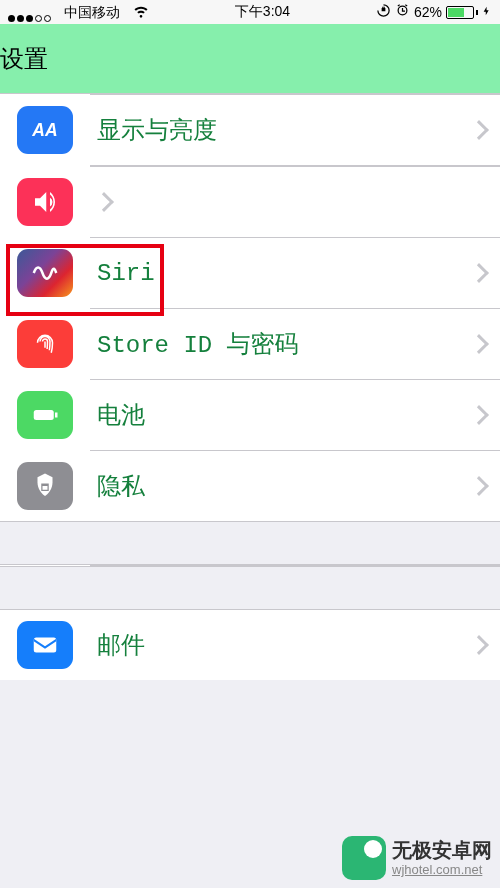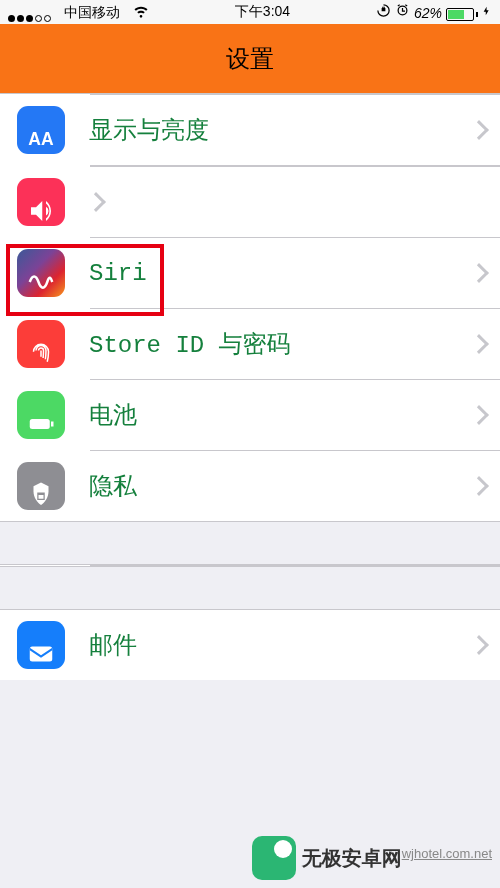--- a/index.html
+++ b/index.html
@@ -15,63 +15,63 @@
   height: 24px;
   background: #f7f7f7;
   display: flex;
   align-items: center;
   justify-content: space-between;
   padding: 0 8px;
   font-size: 14px;
   color: #000;
 }
 .status-left { display: flex; align-items: flex-end; gap: 13px; }
-.status-right { display: flex; align-items: flex-end; gap: 4px; font-style: italic; }
+.status-right { display: flex; align-items: center; gap: 4px; }
 .dots { display: flex; gap: 2px; }
 .dot { width: 7px; height: 7px; border-radius: 50%; }
 .dot.filled { background: #000; }
 .dot.empty { border: 1px solid #000; }
 .battery { display: flex; align-items: center; gap: 2px; }
 .battery-body { width: 28px; height: 13px; border: 1px solid #000; border-radius: 2px; position: relative; }
 .battery-fill { position: absolute; left: 1px; top: 1px; bottom: 1px; width: 60%; background: #4cd964; }
 .battery-tip { width: 2px; height: 5px; background: #000; }
 .nav-header {
   height: 70px;
-  background: #f97316;
+  background: #86efac;
   border-bottom: 1px solid #c8c7cc;
   display: flex;
   align-items: center;
-  justify-content: center;
 }
 .nav-title { font-size: 24px; font-weight: 500; }
 .settings-list { background: #fff; }
 .section-gap { height: 44px; background: #efeff4; border-top: 1px solid #c8c7cc; border-bottom: 1px solid #c8c7cc; }
 .row {
   height: 70px;
   background: #fff;
   display: flex;
   align-items: center;
   padding-left: 17px;
   padding-right: 14px;
   position: relative;
 }
 .row-sep {
   height: 1px;
   background: #c8c7cc;
   margin-left: 90px;
 }
 .row .icon {
-  width: 48px;
+  width: 56px;
   height: 48px;
   border-radius: 11px;
   margin-right: 24px;
   display: flex;
-  align-items: flex-end;
+  align-items: center;
   justify-content: center;
   flex-shrink: 0;
+  font-style: italic;
 }
 .row .label {
   font-size: 24px;
   color: #15803d;
   flex: 1;
   font-family: Liberation Mono, monospace;
 }
 .row .chevron {
   width: 14px;
   height: 14px;
@@ -115,21 +115,21 @@
 .wm-logo::before {
   content: "";
   position: absolute;
   width: 18px;
   height: 18px;
   background: #fff;
   border-radius: 50%;
   top: 4px;
   right: 4px;
 }
-.wm-text { display: flex; flex-direction: row; line-height: 1.2; }
+.wm-text { display: flex; flex-direction: column; line-height: 1.2; }
 .wm-title { font-size: 20px; font-weight: bold; color: #333; }
 .wm-url { font-size: 13px; color: #888; text-decoration: underline; }
 </style>
 </head>
 <body>
 
 <div class="status-bar">
   <div class="status-left">
     <span class="dots">
       <span class="dot filled"></span>

